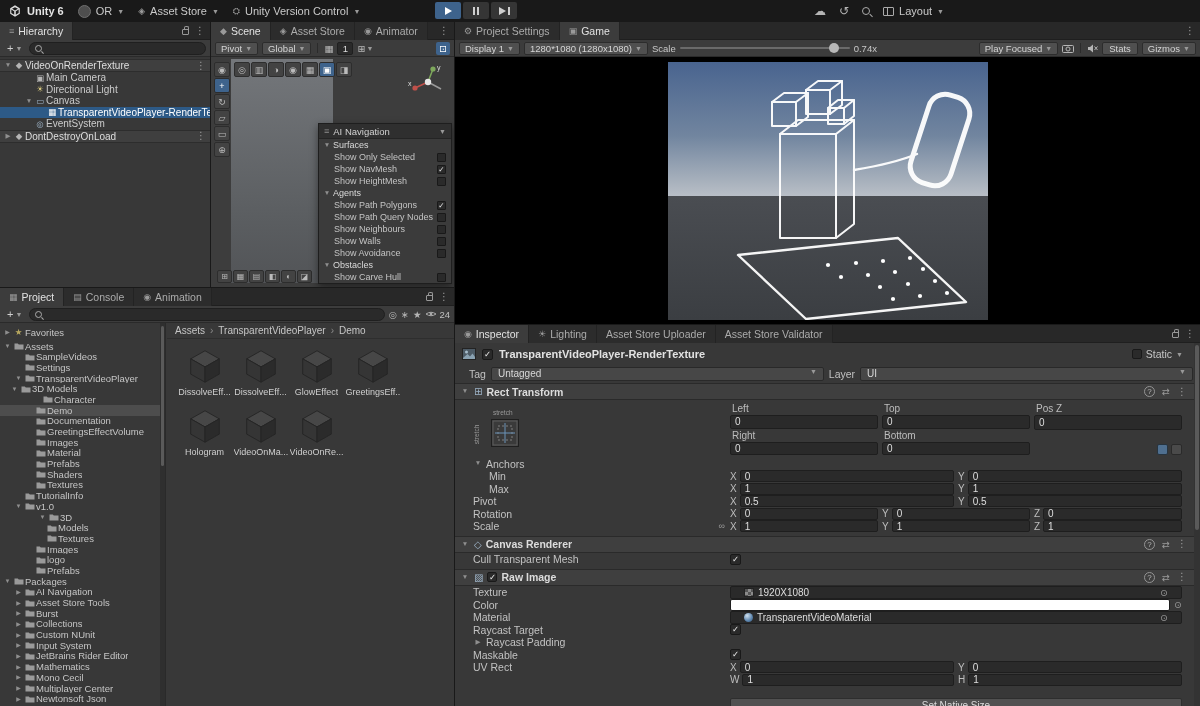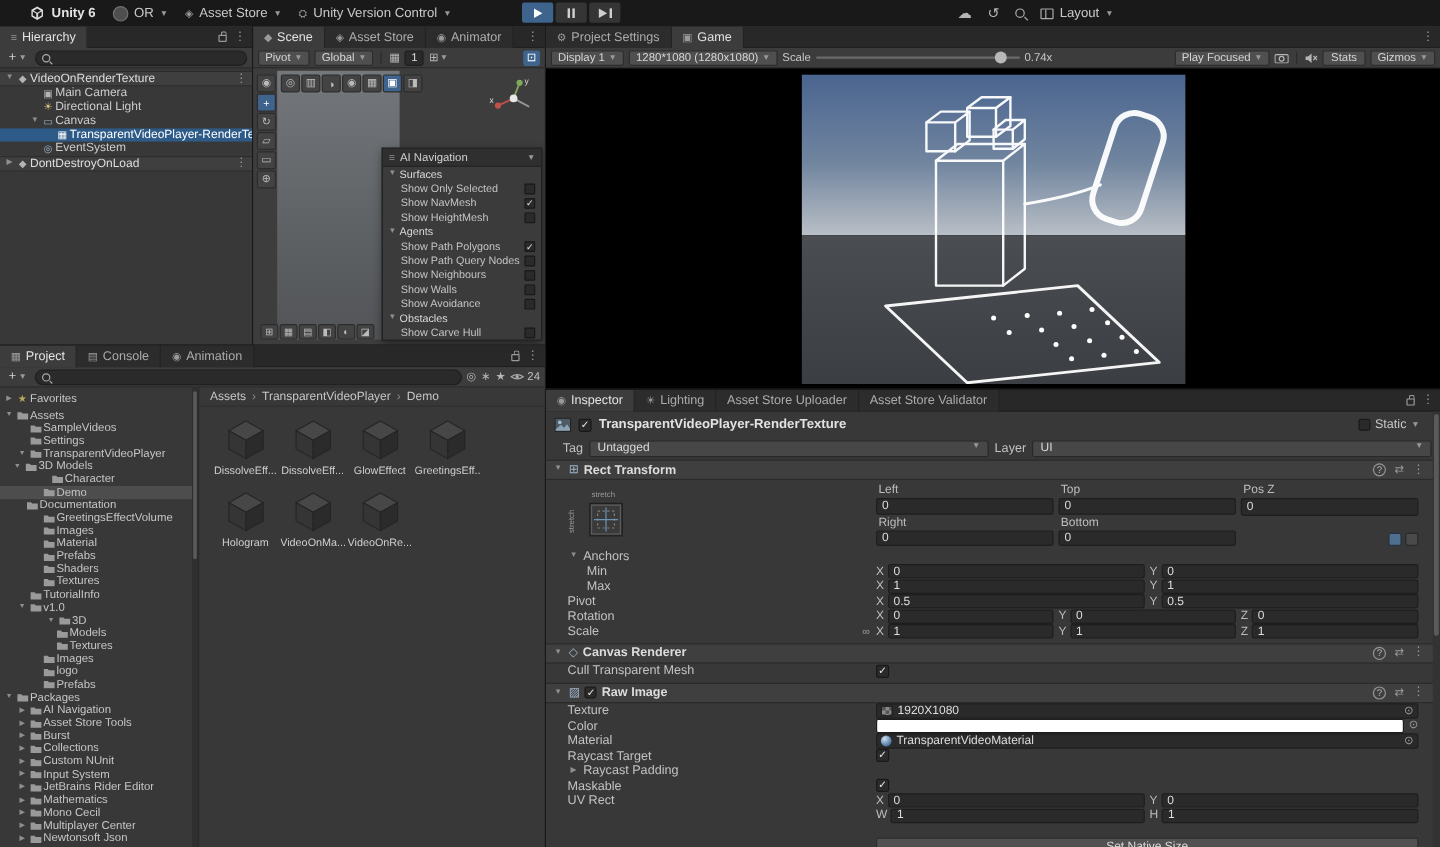--- a/index.html
+++ b/index.html
@@ -1,21 +1,21 @@
 <!DOCTYPE html>
 <html><head>
 <meta charset="utf-8">
 <style>
 *{margin:0;padding:0;box-sizing:border-box;}
 body{background:#191919;}
 #root{position:relative;width:1200px;height:706px;background:#191919;font-family:"Liberation Sans","DejaVu Sans",sans-serif;color:#c2c2c2;overflow:hidden;}
 .panel{position:absolute;background:#383838;overflow:hidden;}
 
 
-#topbar{position:absolute;left:0;top:0;width:952px;height:22px;display:flex;align-items:center;padding:0 24px;gap:14px;font-size:11px;color:#c9c9c9;}
+#topbar{position:absolute;left:0;top:0;width:952px;height:22px;display:flex;align-items:center;padding:0 8px;gap:14px;font-size:11px;color:#c9c9c9;}
 .tbgrp{display:flex;align-items:center;gap:5px;white-space:nowrap;}
 .bold{font-weight:bold;color:#e4e4e4;}
 .caret{font-size:7px;color:#999;line-height:1;}
 .avatar{width:13px;height:13px;border-radius:50%;background:#4e4e4e;border:1px solid #6f6f6f;display:inline-block;}
 #play-controls{position:absolute;left:50%;top:2px;transform:translateX(-50%);display:flex;gap:2px;}
 .pbtn{width:26px;height:17px;background:#353535;border-radius:2px;display:flex;align-items:center;justify-content:center;gap:2px;}
 .pbtn.active{background:#3e638c;}
 .tri{width:0;height:0;border-top:4px solid transparent;border-bottom:4px solid transparent;border-left:7px solid #cfcfcf;}
 .pbtn.active .tri{border-left-color:#fff;}
 .bar{width:2px;height:8px;background:#cfcfcf;display:inline-block;}
@@ -141,21 +141,21 @@
 .stretch-label{position:absolute;font-size:6.5px;color:#9a9a9a;}
 .stretch-label.top{left:38px;top:6px;}
 .stretch-label.left{left:12px;top:28px;transform:rotate(-90deg);}
 .rt-grid{flex:1;display:flex;gap:4px;margin-right:18px;min-width:0;}
 .rt-col{flex:1;display:flex;flex-direction:column;gap:1px;min-width:0;}
 .rt-lab{height:11px;font-size:10px;color:#bdbdbd;padding-left:2px;}
 .rt-toggles{height:12px;display:flex;justify-content:flex-end;gap:3px;align-items:center;}
 .tgl{width:11px;height:11px;border:1px solid #27343f;border-radius:2px;background:#4f6f8f;display:inline-block;}
 .tgl.gray{background:#4a4a4a;border-color:#2a2a2a;}
 .comp-gap{height:3px;}
-.objfield{flex:1;height:13px;background:#2a2a2a;border:1px solid #1e1e1e;border-radius:2px;display:flex;align-items:center;gap:4px;padding:0 3px;font-size:10px;color:#dedede;min-width:0;}
+.objfield{flex:1;height:13px;background:#2a2a2a;border:1px solid #1e1e1e;border-radius:2px;display:flex;align-items:center;gap:4px;padding:0 13px;font-size:10px;color:#dedede;min-width:0;}
 .objpicker{margin-left:auto;color:#9a9a9a;font-size:9.5px;flex:none;}
 .objpicker.standalone{margin-left:0;}
 .texthumb{width:10px;height:9px;background:repeating-conic-gradient(#8a8a8a 0% 25%,#555 0% 50%) 0 0/6px 6px;border:1px solid #222;flex:none;}
 .matball{width:9px;height:9px;border-radius:50%;background:radial-gradient(circle at 35% 30%,#cfe0ee,#5b84ad 60%,#35557a);flex:none;}
 .colorfield{flex:1;height:12px;border:1px solid #1e1e1e;background:#ffffff;border-radius:2px;}
 .sns-row{margin-top:14px;}
 .widebtn{flex:1;height:15px;background:#515151;border:1px solid #2e2e2e;border-radius:2px;display:flex;align-items:center;justify-content:center;font-size:10px;color:#ddd;}
 .vscroll{position:absolute;right:0;top:18px;bottom:0;width:6px;background:#333333;}
 .vthumb{position:absolute;left:1px;right:1px;top:2px;height:185px;background:#5a5a5a;border-radius:2px;}
 .eyewrap{display:flex;align-items:center;gap:2px;color:#c0c0c0;font-size:9.5px;}
@@ -607,21 +607,21 @@
             </div>
             <div class="prow sel" style="padding-left: 25px;">
               <span class="arw"></span>
               <span class="picon">
                 <svg width="10" height="8" viewBox="0 0 10 8">
                   <path d="M0.5 1.5 L3.8 1.5 L4.8 2.6 L9.5 2.6 L9.5 7.5 L0.5 7.5 Z" fill="#9a9a9a"></path>
                 </svg>
               </span>
               <span class="plabel">Demo</span>
             </div>
-            <div class="prow" style="padding-left: 11px;">
+            <div class="prow" style="padding-left: 25px;">
               <span class="arw"></span>
               <span class="picon">
                 <svg width="10" height="8" viewBox="0 0 10 8">
                   <path d="M0.5 1.5 L3.8 1.5 L4.8 2.6 L9.5 2.6 L9.5 7.5 L0.5 7.5 Z" fill="#9a9a9a"></path>
                 </svg>
               </span>
               <span class="plabel">Documentation</span>
             </div>
             <div class="prow" style="padding-left: 25px;">
               <span class="arw"></span>

